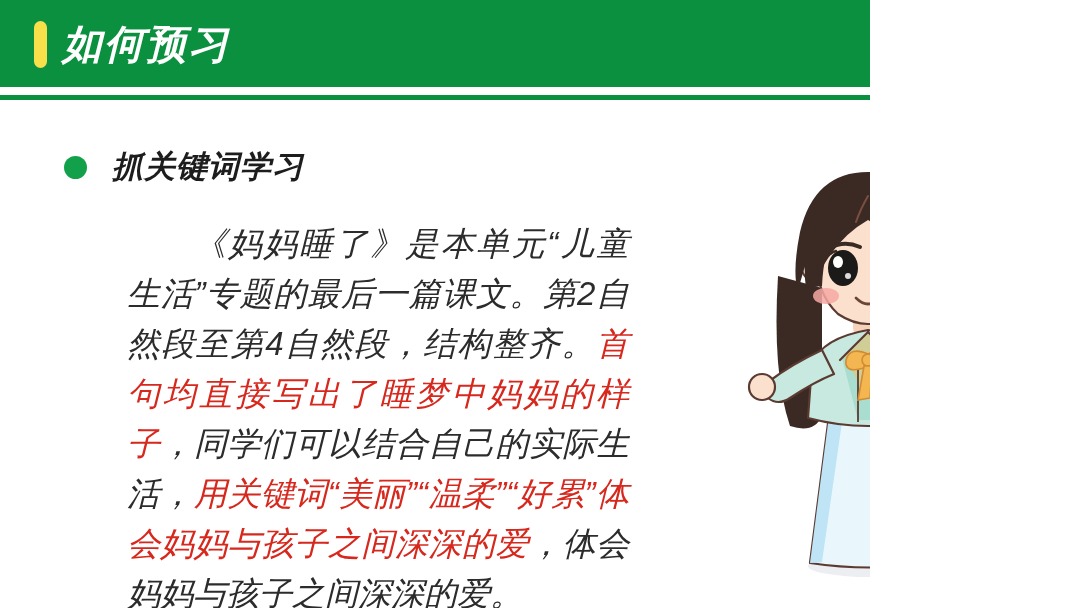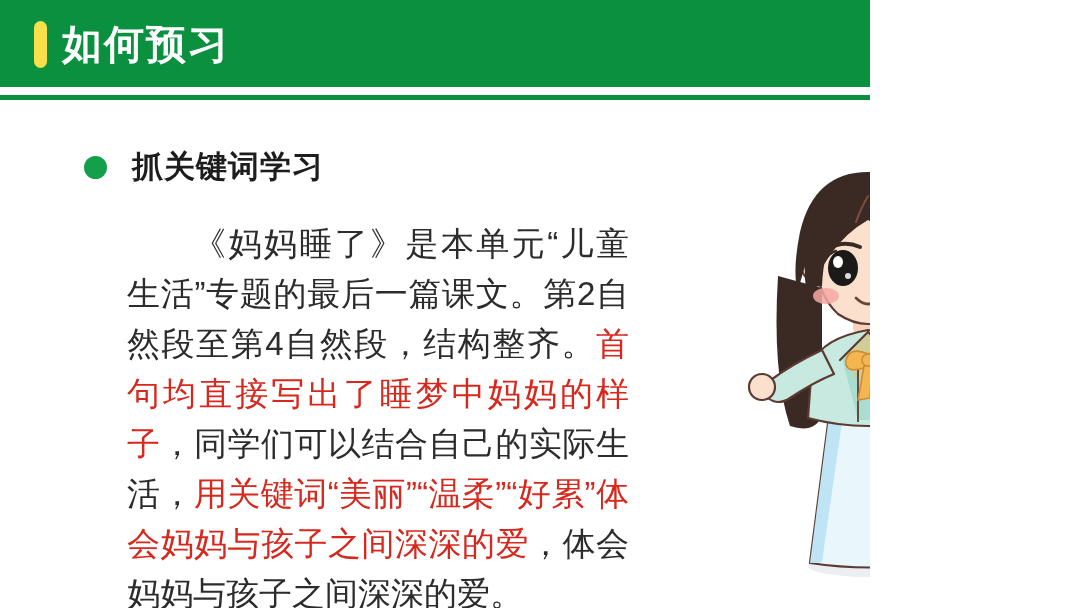--- a/index.html
+++ b/index.html
@@ -9,20 +9,21 @@
   }
   body {
     font-family: "Liberation Sans", "DejaVu Sans", sans-serif;
   }
   .slide {
     position: relative;
     width: 870px;
     height: 608px;
     background: #ffffff;
     overflow: hidden;
+    font-style: italic;
   }
 
   
   .header-band {
     position: absolute;
     left: 0;
     top: 0;
     width: 1080px;
     height: 87px;
     background: #0b9040;
@@ -76,21 +77,21 @@
     font-size: 29px;
     font-weight: bold;
     line-height: 33px;
     letter-spacing: 1px;
   }
   .badge-text span { display: block; margin-top: 12px; }
 
   
   .sub-head {
     position: absolute;
-    left: 84px;
+    left: 64px;
     top: 146px;
     display: flex;
     align-items: center;
   }
   .bullet-dot {
     width: 23px;
     height: 23px;
     border-radius: 50%;
     background: #12a04a;
     flex: 0 0 auto;

